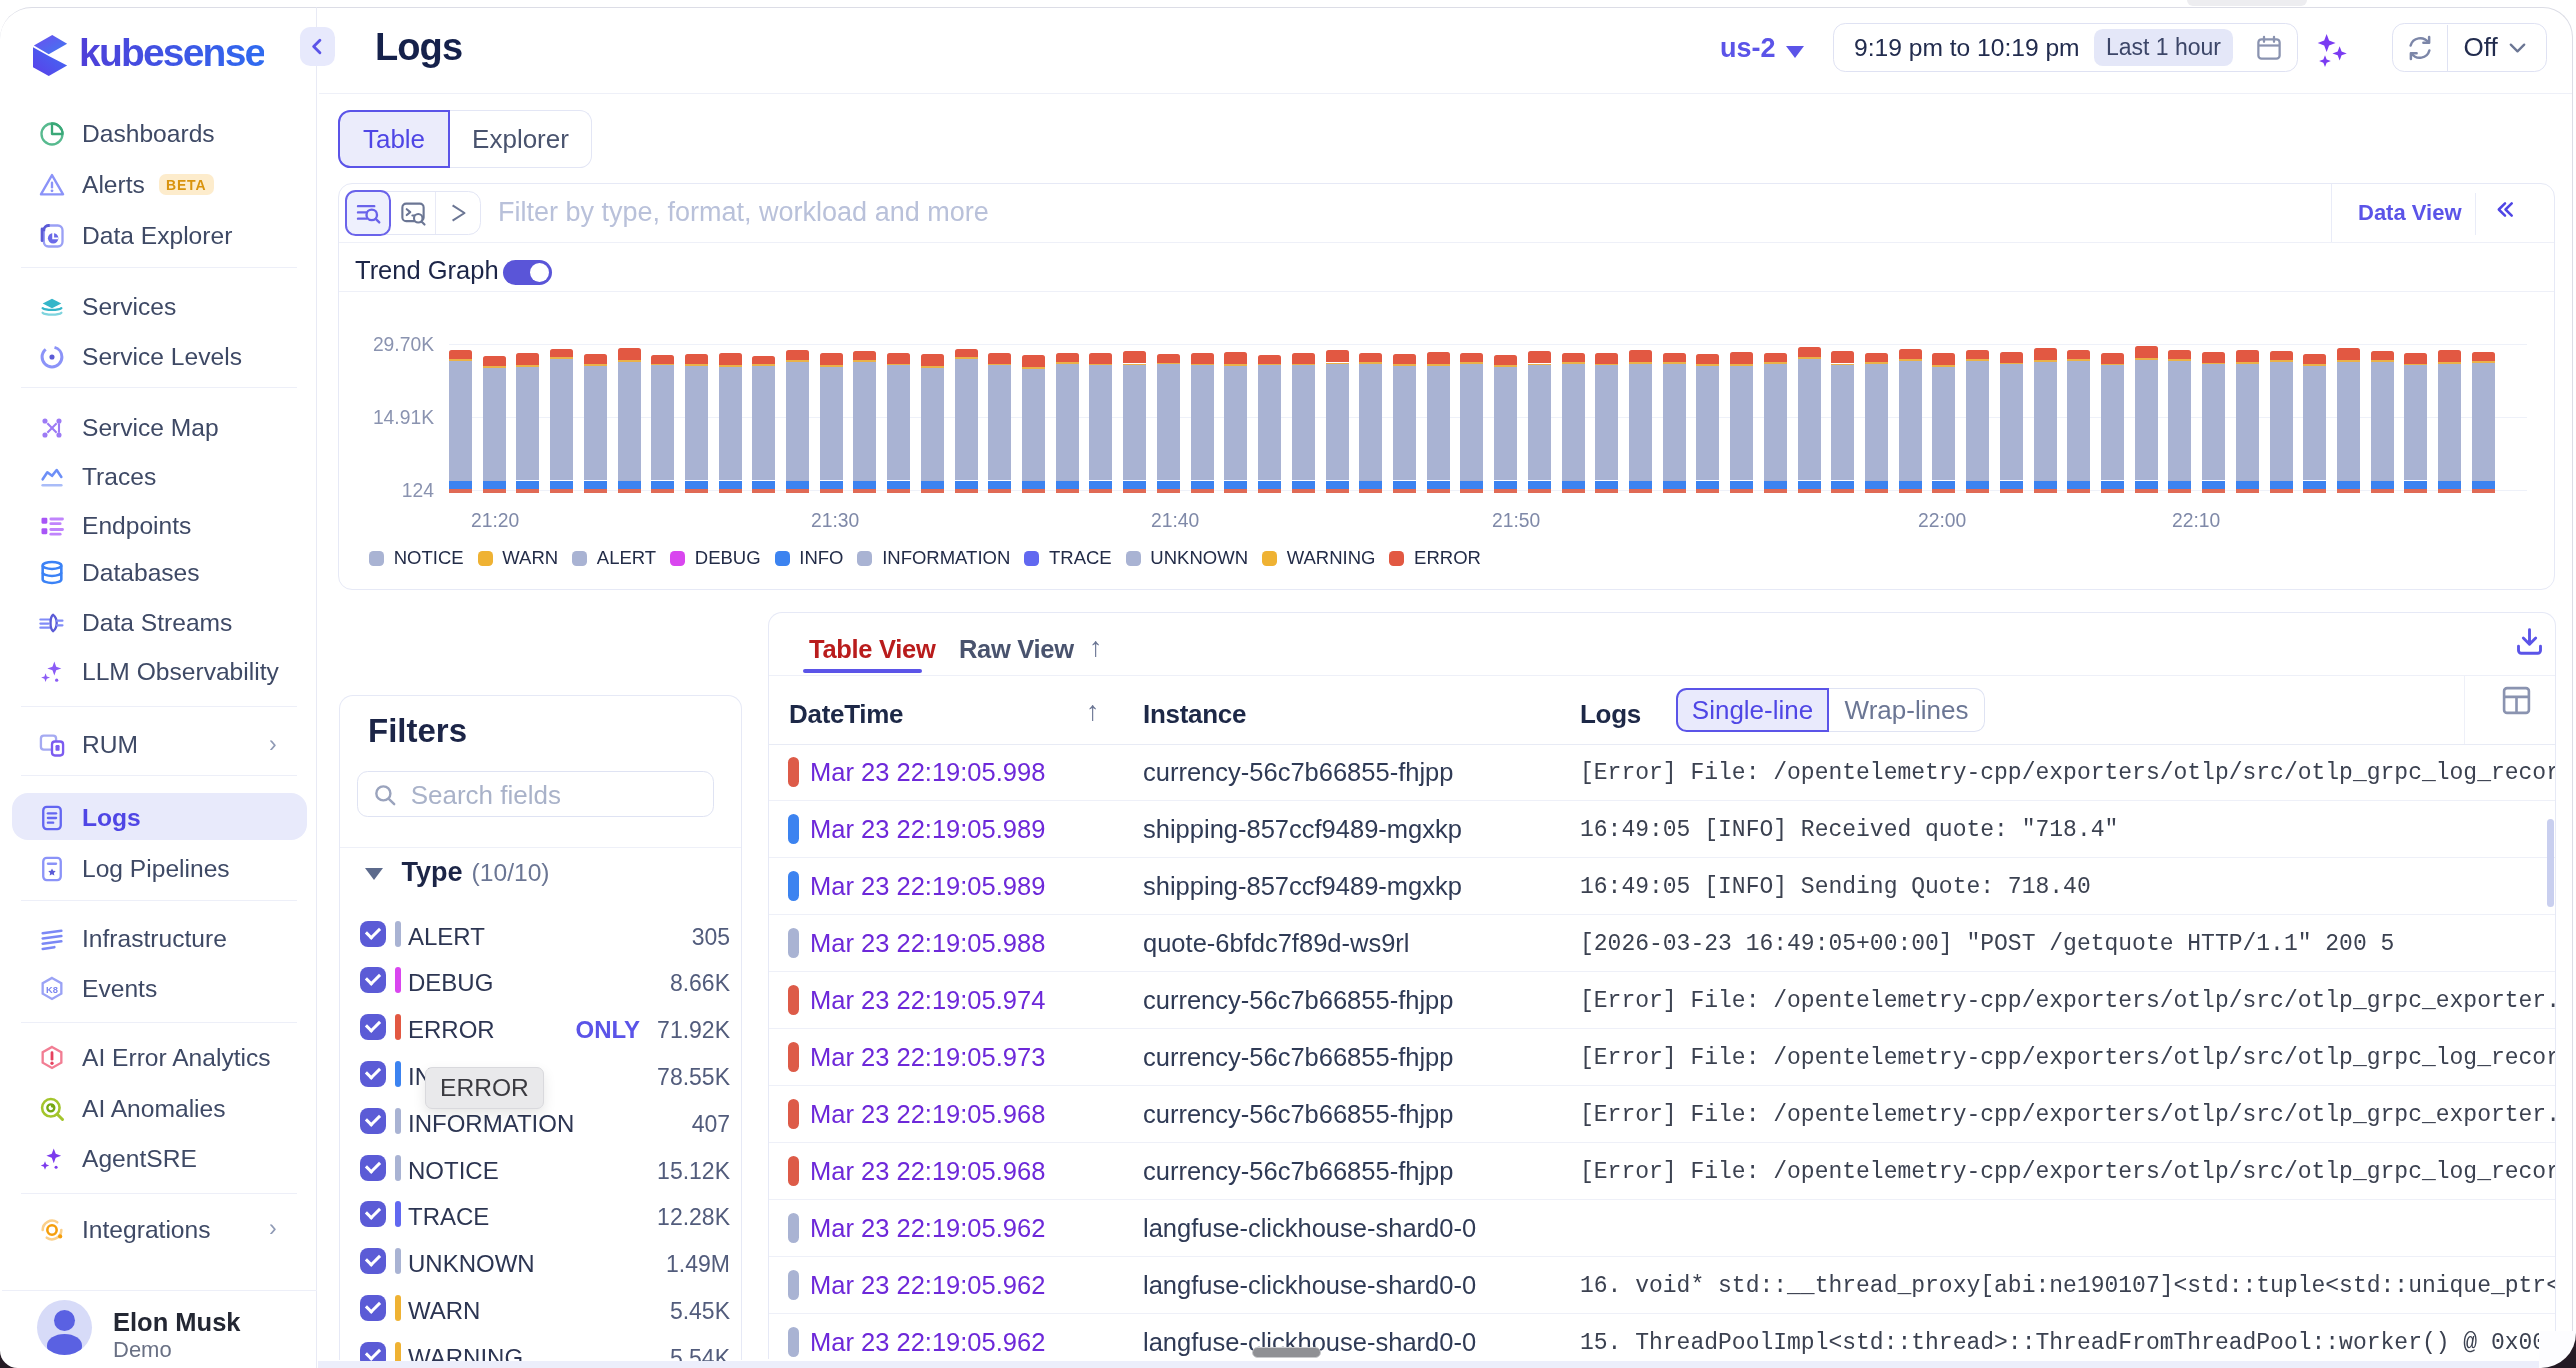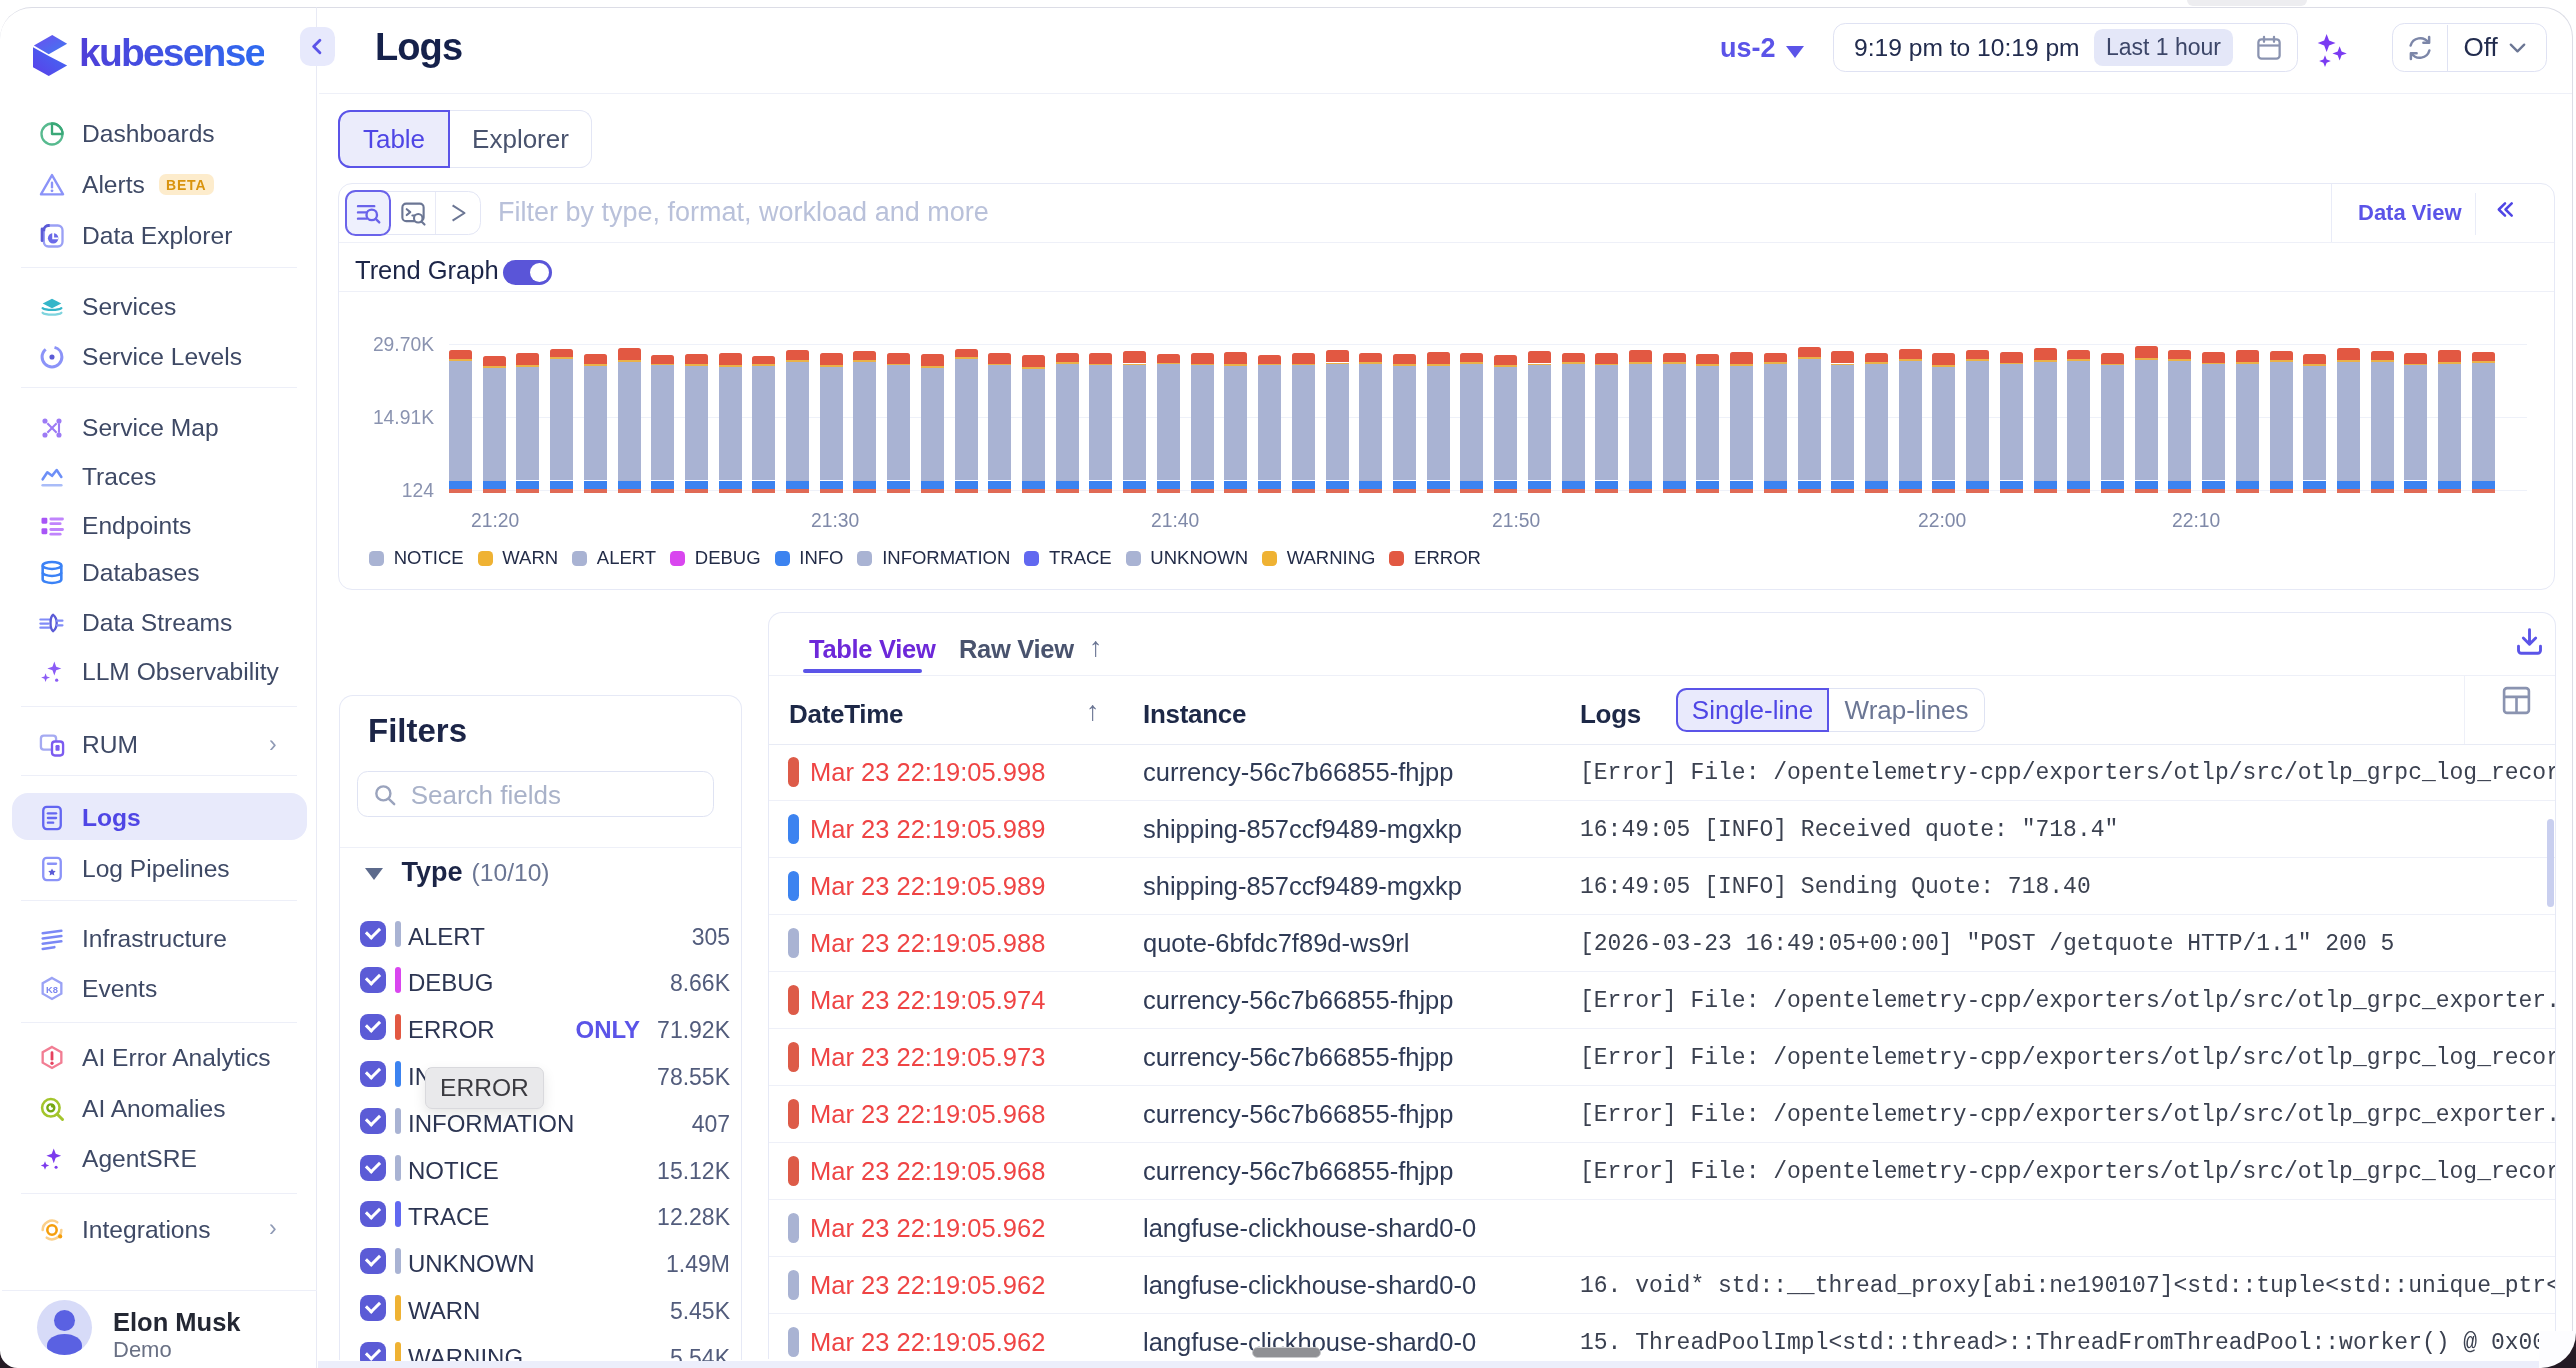--- a/index.html
+++ b/index.html
@@ -138,39 +138,39 @@
   .tlbl { position:absolute; left:68px; top:13px; font-size:24px; color:#2c3552; }
   .tcnt { position:absolute; right:13px; top:14px; font-size:23px; color:#525c7c; }
   .tonly { position:absolute; right:103px; top:13px; font-size:24px; font-weight:bold; color:#5b54e8; }
   #tooltip { position:absolute; left:85px; top:371px; background:#e9e9eb; border:0.9px solid #d9d9dd;
     border-radius:7px; padding:6.2px 14px; font-size:24.6px; color:#3a3a40; z-index:5;
     box-shadow:0 5.3px 12.3px rgba(0,0,0,.10); }
 
   
   #card-t { left:768px; top:612px; width:1788px; height:747px; border:1.8px solid #e6e9f6;
     border-radius:14px 14px 0 0; border-bottom:none; background:#fff; overflow:hidden; }
-  #tv { position:absolute; left:40px; top:22px; font-size:25.5px; font-weight:bold; color:#6d28d9; letter-spacing:-0.3px; }
+  #tv { position:absolute; left:40px; top:22px; font-size:25.5px; font-weight:bold; color:#b91c1c; letter-spacing:-0.3px; }
   #tv-ul { position:absolute; left:34px; top:56px; width:119px; height:4.4px; background:#5b54e8; border-radius:2.6px; }
   #rv { position:absolute; left:190px; top:22px; font-size:25.5px; font-weight:bold; color:#49536e; letter-spacing:-0.3px; }
   #rv-up { position:absolute; left:320px; top:19.3px; font-size:27px; color:#6b7694; }
   #tabs-border { position:absolute; left:0; top:62px; width:100%; border-top:1.8px solid #eef0f8; }
   #colhdr { position:absolute; left:0; top:62px; width:100%; height:69px; }
   #colhdr .h { position:absolute; top:24px; font-size:26px; font-weight:bold; color:#1d2847; letter-spacing:-0.3px; }
   #colhdr .arr { position:absolute; left:317px; top:21px; font-size:27px; color:#6b7694; }
   #hdr-border { position:absolute; left:0; top:131px; width:100%; border-top:1.8px solid #e8ebf5; }
   #grid-sep { position:absolute; left:1695px; top:62px; height:69px; border-left:1.8px solid #eef0f8; }
   #btn-sl { position:absolute; left:907px; top:13px; width:153px; height:44px; background:#e9eafc;
     border:2.6px solid #5b54e8; border-radius:10.6px 0 0 10.6px; color:#4f46e5; font-size:26px;
     display:flex; align-items:center; justify-content:center; z-index:2; }
   #btn-wl { position:absolute; left:1060px; top:13px; width:156px; height:44px; background:#fff;
     border:1.8px solid #dfe3f3; border-left:none; border-radius:0 10.6px 10.6px 0; color:#6b7694; font-size:26px;
     display:flex; align-items:center; justify-content:center; }
   .lrow { position:absolute; left:0; width:1788px; height:57px; border-bottom:1.8px solid #eef0f8; }
   .lrow .bar { position:absolute; left:18.5px; top:13px; width:11.4px; height:30px; border-radius:6.2px; }
-  .lrow .dt { position:absolute; left:41px; top:14px; font-size:25.5px; color:#ef4444; }
+  .lrow .dt { position:absolute; left:41px; top:14px; font-size:25.5px; color:#6d28d9; }
   .lrow .in { position:absolute; left:374px; top:14px; font-size:25.5px; color:#2f3a55; }
   .lrow .lg { position:absolute; left:811px; top:16px; font-size:23px; color:#3b4150;
     font-family:"Liberation Mono", monospace; white-space:nowrap; }
   .bar-r { background:#dd5b48; } .bar-b { background:#3c83f0; } .bar-g { background:#a9b3d3; }
   #vscroll { position:absolute; left:1778px; top:206px; width:7px; height:88px; background:#c9cfef; border-radius:3.5px; }
   #dlicon { position:absolute; left:1744px; top:12.3px; }
 </style>
 </head>
 <body>
 <div id="app">

